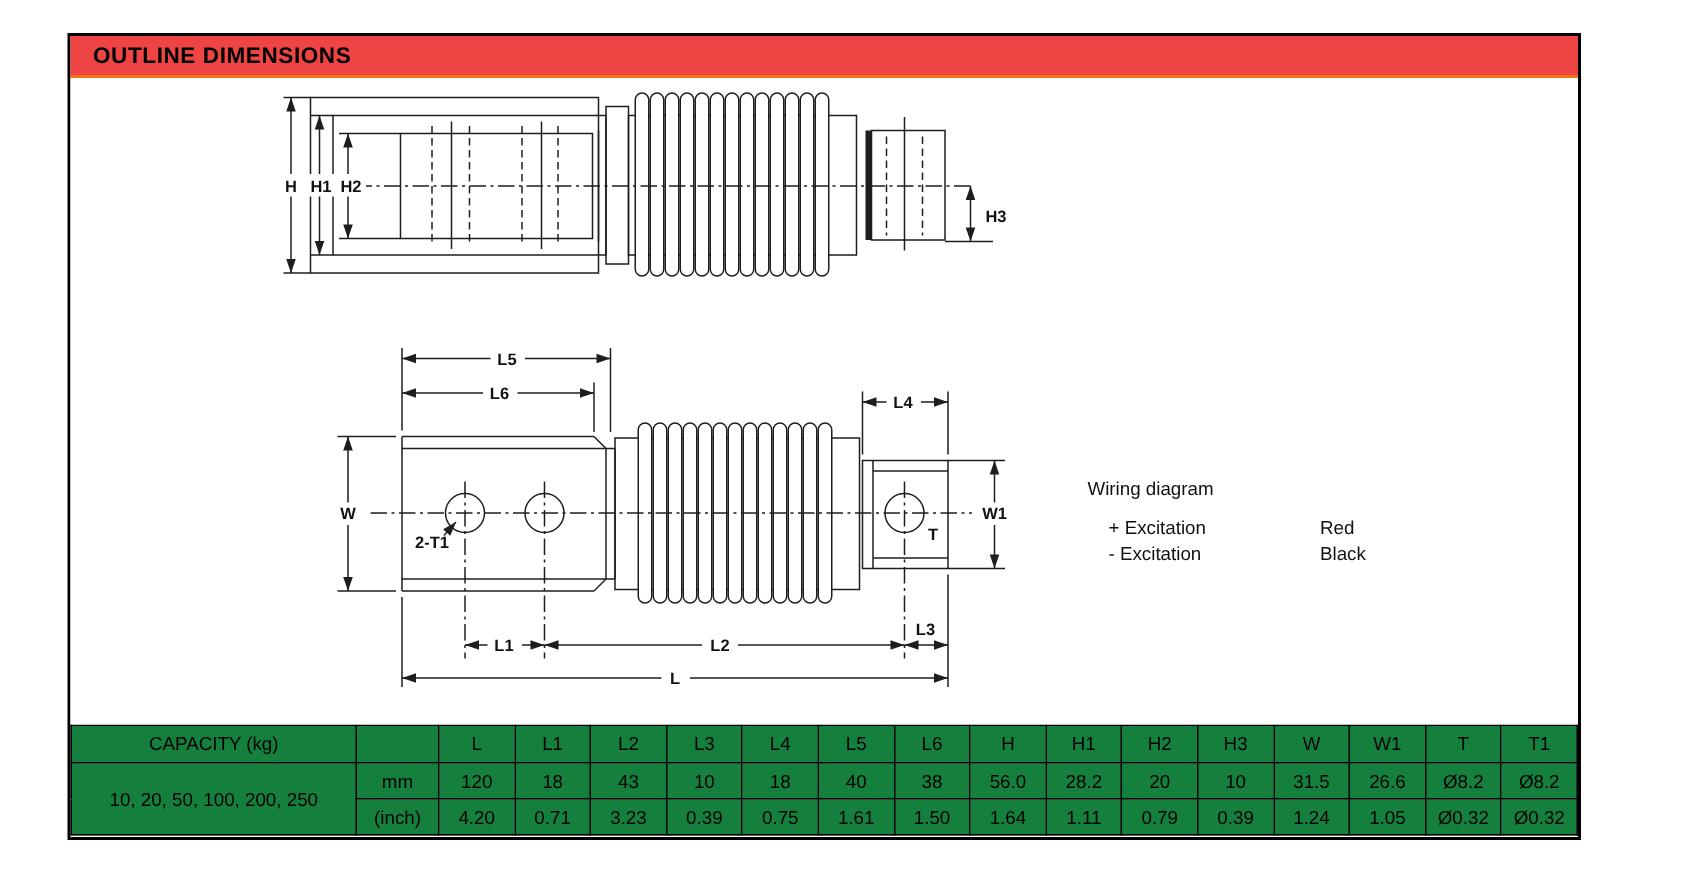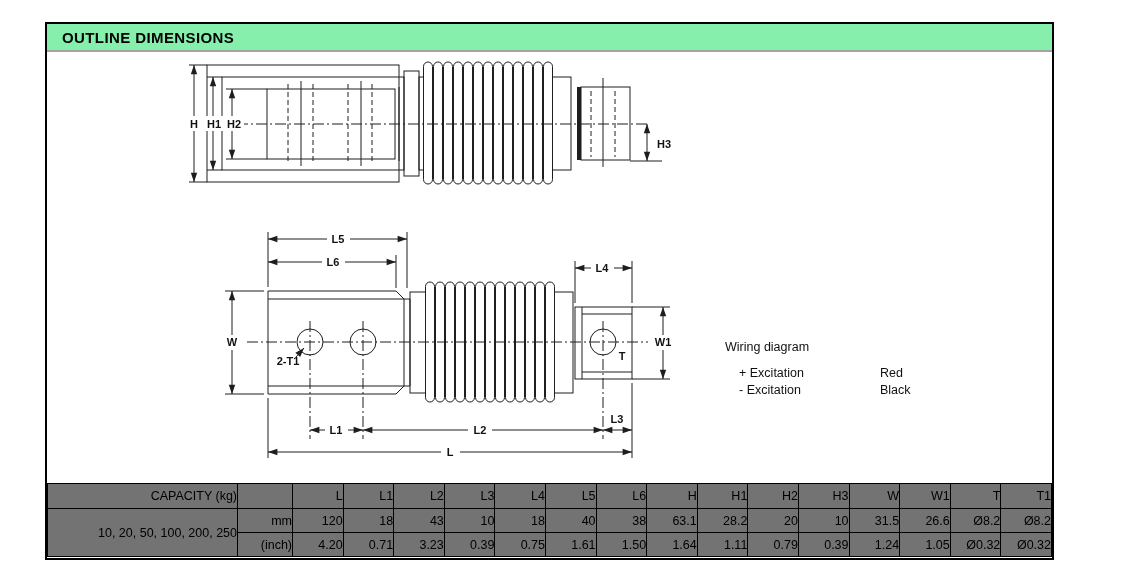--- a/index.html
+++ b/index.html
@@ -1,33 +1,33 @@
 <!DOCTYPE html>
 <html><head>
 <meta charset="utf-8">
 <style>
   * { margin:0; padding:0; box-sizing:border-box; }
   html,body { background:#ffffff; width:1126px; height:584px; overflow:hidden;
               font-family:"Liberation Sans", sans-serif; color:#1a1a1a; }
   .frame { position:absolute; left:45px; top:22px; width:1009px; height:538px;
            border:2px solid #000; background:#fff; }
-  .titlebar { height:28px; background:#86efac; border-bottom:2px solid #a3a3a3;
+  .titlebar { height:28px; background:#ef4444; border-bottom:2px solid #f97316;
               display:flex; align-items:center; padding-left:15px; }
   .titlebar .t { font-size:15px; font-weight:bold; letter-spacing:.4px; color:#000; }
   .drawing-area { position:relative; width:100%; height:431px; background:#fff; }
   .drawing-area svg { position:absolute; left:0; top:0; }
 
-  .wiring { position:absolute; left:678px; top:288px; font-size:12.5px; color:#111; }
+  .wiring { position:absolute; left:678px; top:267px; font-size:12.5px; color:#111; }
   .wiring-title { margin-bottom:11px; }
   .wiring-row { display:flex; line-height:16.5px; }
   .wiring-row .term { width:141px;margin-left:14px; }
 
   table.dims { width:100%; border-collapse:collapse; table-layout:fixed; }
-  table.dims th, table.dims td { border:1.5px solid #000; text-align:right;
-      font-size:12.5px; font-weight:normal; color:#000; padding:0; background:#737373; }
+  table.dims th, table.dims td { border:1.5px solid #000; text-align:center;
+      font-size:12.5px; font-weight:normal; color:#000; padding:0; background:#15803d; }
   tr.hdr  { height:25px; }
   tr.vals { height:24px; }
   col.c-cap  { width:190px; }
   col.c-unit { width:55px; }
 
   
   .ln   { stroke:#1e1e1e; stroke-width:1; fill:none; }
   .lnd  { stroke:#1e1e1e; stroke-width:1; fill:none; stroke-dasharray:5,3; }
   .lncl { stroke:#1e1e1e; stroke-width:1; fill:none; stroke-dasharray:11,3,2,3; }
   .ring { stroke:#1e1e1e; stroke-width:1; fill:#ffffff; }
@@ -259,21 +259,21 @@
     <tr class="vals">
       <td rowspan="2">10, 20, 50, 100, 200, 250</td>
       <td>mm</td>
       <td>120</td>
       <td>18</td>
       <td>43</td>
       <td>10</td>
       <td>18</td>
       <td>40</td>
       <td>38</td>
-      <td>63.1</td>
+      <td>56.0</td>
       <td>28.2</td>
       <td>20</td>
       <td>10</td>
       <td>31.5</td>
       <td>26.6</td>
       <td>Ø8.2</td>
       <td>Ø8.2</td>
     </tr>
     <tr class="vals">
       <td>(inch)</td>

